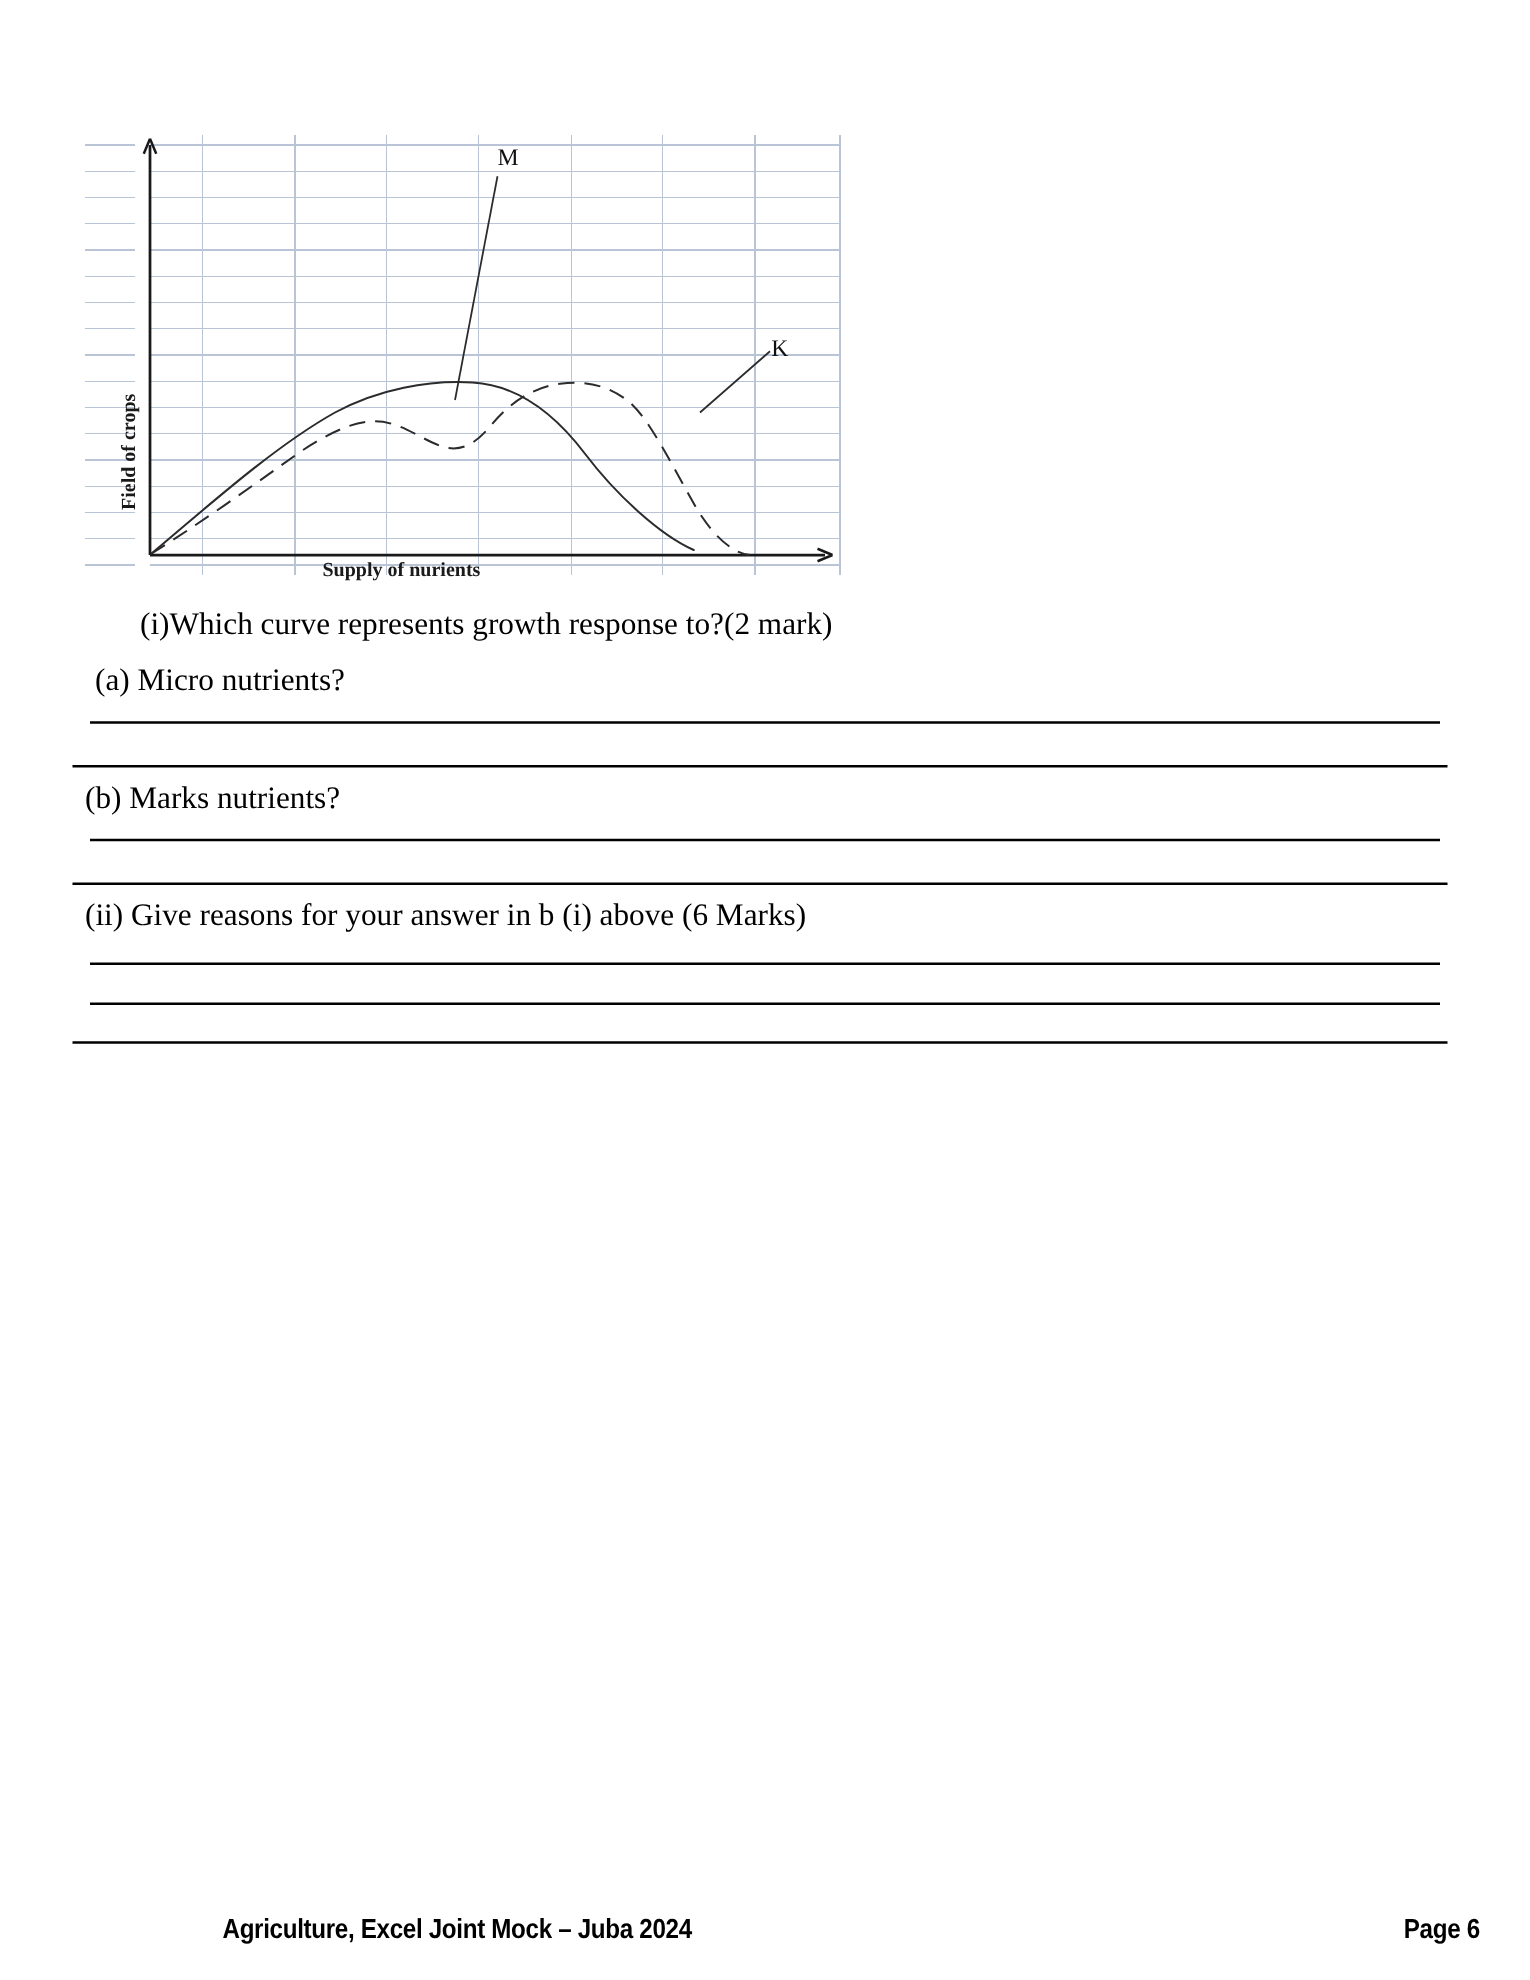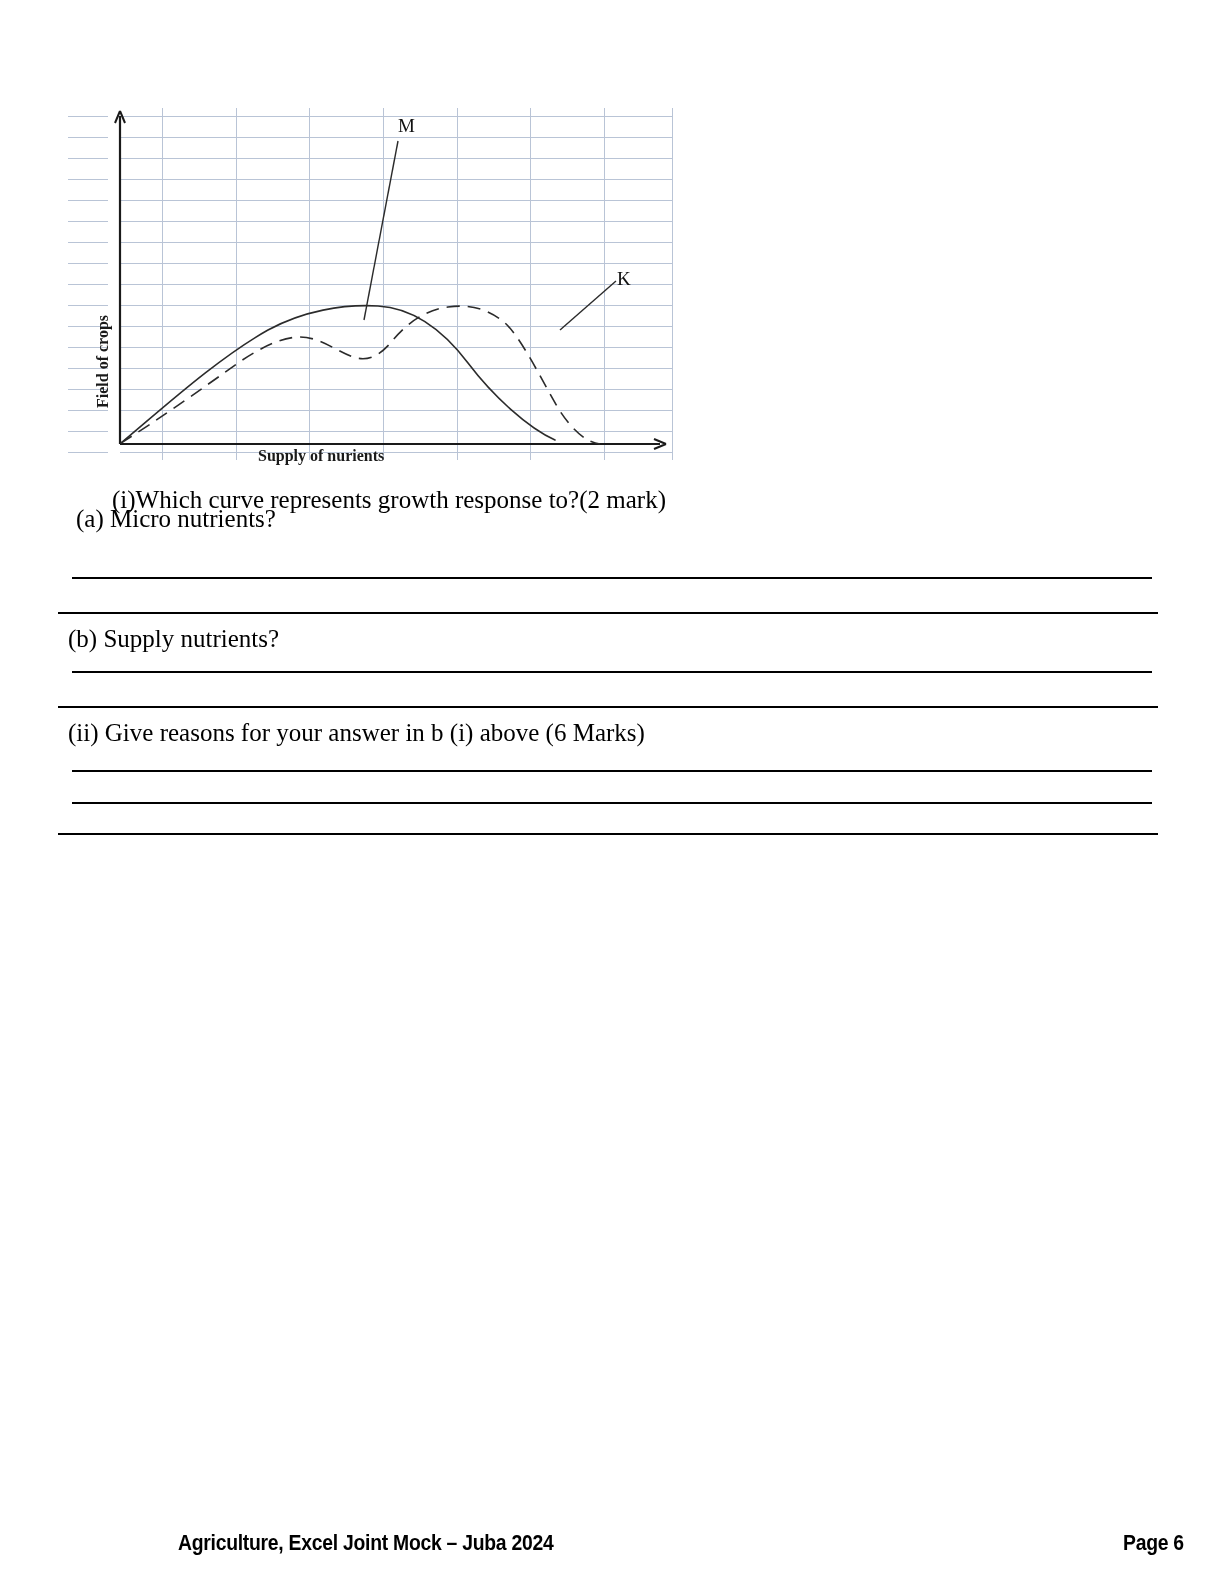--- a/index.html
+++ b/index.html
@@ -28,21 +28,21 @@
 
   
   .qline {
     position: absolute;
     font-size: 25px;
     line-height: 30px;
     white-space: nowrap;
     letter-spacing: 0px;
   }
   #q-i      { left: 70px;  top: 485px; margin-left: 42px; }
-  #q-a      { left: 76px;  top: 504px; }
+  #q-a      { left: 76px;  top: 530px; }
   #q-b      { left: 68px;  top: 624px; }
   #q-ii     { left: 68px;  top: 718px; }
 
   
   .rule {
     position: absolute;
     height: 0;
     border-top: 2px solid #000000;
   }
 
@@ -138,21 +138,21 @@
     <text x="549" y="177" font-family="Liberation Serif, serif" font-size="19" fill="#111">K</text>
 
     <text id="svg-ylabel" transform="translate(40,300) rotate(-90)" font-family="Liberation Serif, serif" font-size="16" font-weight="600" fill="#1a1a1a">Field of crops</text>
 
     <text id="svg-xlabel" x="190" y="353" font-family="Liberation Serif, serif" font-size="16" font-weight="600" fill="#1a1a1a">Supply of nurients</text>
   </svg>
 </div>
 
 <div class="qline" id="q-i">(i)Which curve represents growth response to?(2 mark)</div>
 <div class="qline" id="q-a">(a) Micro nutrients?</div>
-<div class="qline" id="q-b">(b) Supply nutrients?</div>
+<div class="qline" id="q-b">(b) Marks nutrients?</div>
 <div class="qline" id="q-ii">(ii) Give reasons for your answer in b (i) above (6 Marks)</div>
 
 <div id="answer-lines">
     <div class="rule" style="left: 72px; top: 577px; width: 1080px;"></div>
     <div class="rule" style="left: 58px; top: 612px; width: 1100px;"></div>
     <div class="rule" style="left: 72px; top: 671px; width: 1080px;"></div>
     <div class="rule" style="left: 58px; top: 706px; width: 1100px;"></div>
     <div class="rule" style="left: 72px; top: 770px; width: 1080px;"></div>
     <div class="rule" style="left: 72px; top: 802px; width: 1080px;"></div>
     <div class="rule" style="left: 58px; top: 833px; width: 1100px;"></div>

